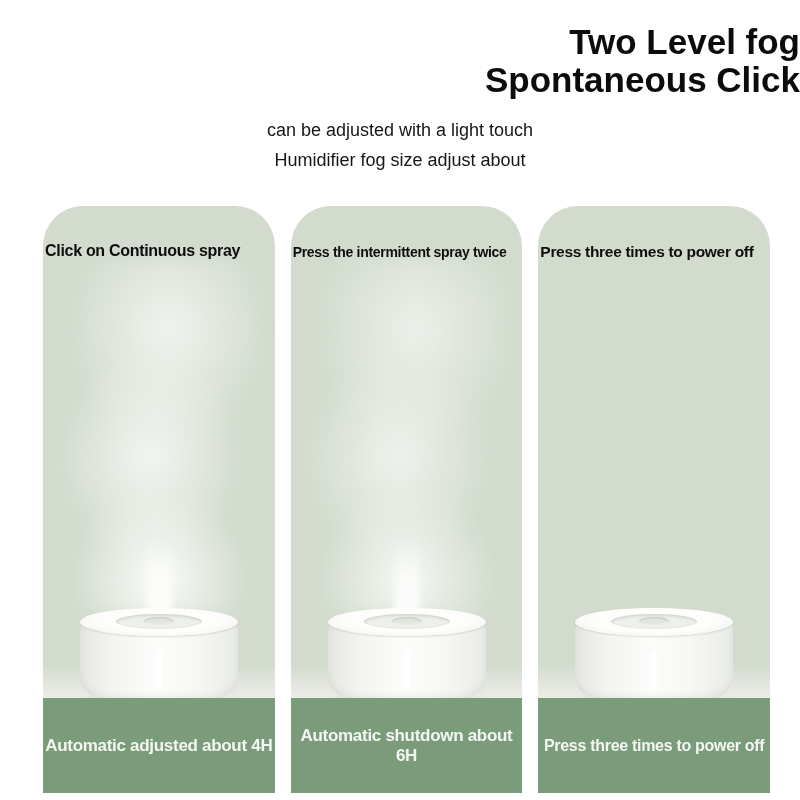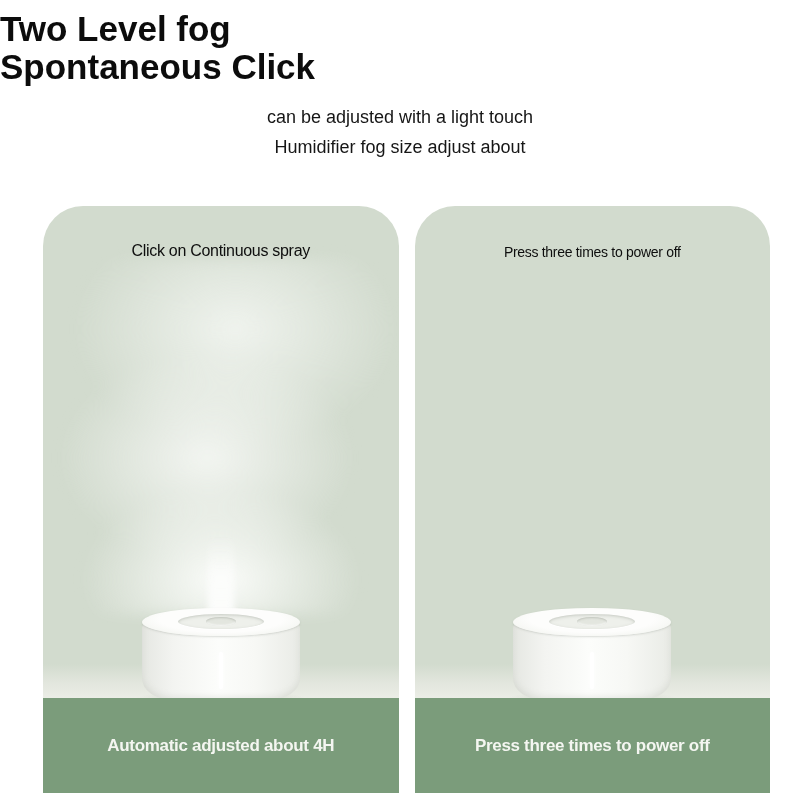--- a/index.html
+++ b/index.html
@@ -4,22 +4,22 @@
 <style>
   html, body { margin: 0; padding: 0; }
   body {
     width: 800px; height: 800px;
     position: relative;
     background: #ffffff;
     overflow: hidden;
     font-family: "Liberation Sans", sans-serif;
   }
   .title {
-    margin-top: 10px;
-    text-align: left;
+    margin-top: 23px;
+    text-align: right;
     font-weight: 700;
     font-size: 35px;
     line-height: 38px;
     color: #0c0c0c;
   }
   .subtitle {
     margin-top: 16px;
     text-align: center;
     font-weight: 400;
     font-size: 18px;
@@ -36,23 +36,23 @@
     flex: 1;
     position: relative;
     background: #d2dbce;
     border-radius: 40px 40px 0 0;
     overflow: hidden;
   }
   .panel-header {
     position: relative;
     z-index: 5;
     margin-top: 36px;
-    padding: 0 10px;
-    text-align: center;
-    font-weight: 400;
+    padding: 0 2px;
+    text-align: left;
+    font-weight: 700;
     font-size: 16px;
     letter-spacing: -0.3px;
     color: #0e0e0e;
   }
   .panel:nth-child(2) .panel-header { font-size: 14px; margin-top: 38px; }
   .panel:nth-child(3) .panel-header { font-size: 15.5px; margin-top: 37px; }
 
   
   .mist {
     position: absolute;
@@ -182,33 +182,50 @@
         <div class="dev-top"></div>
         <div class="dev-recess"></div>
         <div class="dev-nozzle"></div>
         <div class="dev-led"></div>
       </div>
       <div class="footer">
         <div class="footer-label">Automatic adjusted about 4H</div>
       </div>
     </div>
 
-
-    <div class="panel" data-mist="none">
-      <div class="panel-header">Press three times to power off</div>
-
+    <div class="panel" data-mist="medium">
+      <div class="panel-header">Press the intermittent spray twice</div>
+      <div class="mist"></div>
       <div class="floor"></div>
-
+      <div class="jet"></div>
       <div class="device">
         <div class="dev-shadow"></div>
         <div class="dev-body"></div>
         <div class="dev-top"></div>
         <div class="dev-recess"></div>
         <div class="dev-nozzle"></div>
         <div class="dev-led"></div>
       </div>
       <div class="footer">
+        <div class="footer-label">Automatic shutdown about 6H</div>
+      </div>
+    </div>
+
+    <div class="panel" data-mist="none">
+      <div class="panel-header">Press three times to power off</div>
+
+      <div class="floor"></div>
+
+      <div class="device">
+        <div class="dev-shadow"></div>
+        <div class="dev-body"></div>
+        <div class="dev-top"></div>
+        <div class="dev-recess"></div>
+        <div class="dev-nozzle"></div>
+        <div class="dev-led"></div>
+      </div>
+      <div class="footer">
         <div class="footer-label">Press three times to power off</div>
       </div>
     </div>
 
   </div>
 </div>
 
 </body></html>

